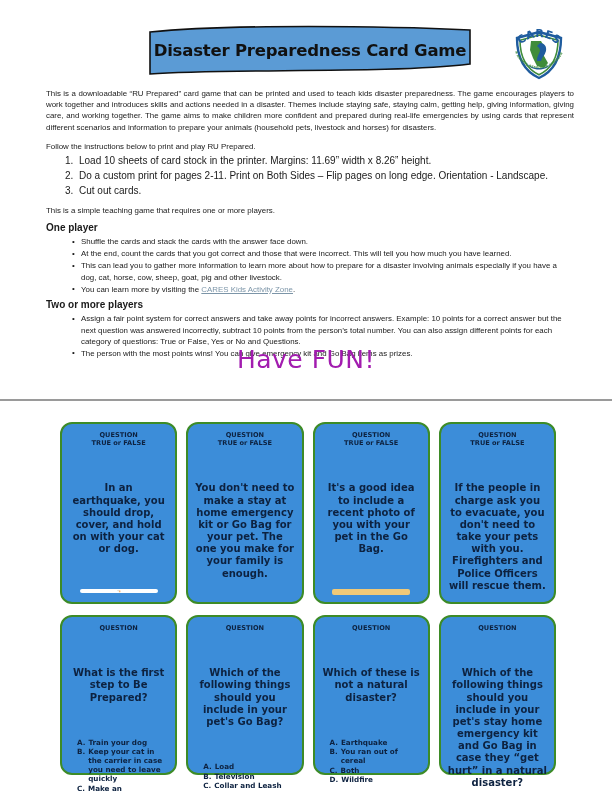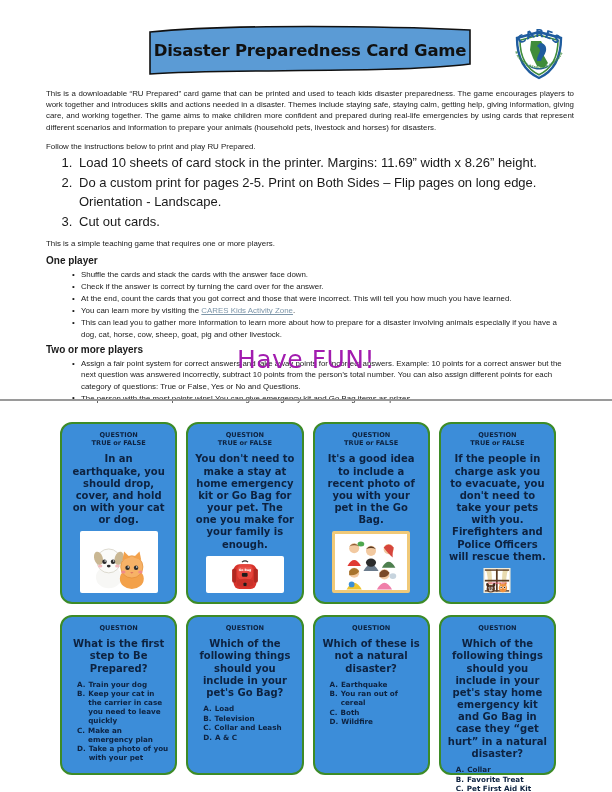--- a/index.html
+++ b/index.html
@@ -72,21 +72,21 @@
   }
   .para.nogap { margin-bottom: 5px; }
   .lead-in {
     font-size: 7.9px;
     line-height: 1.42;
     margin: 0 0 1px 0;
   }
   ol.numlist {
     margin: 0 0 7px 0;
     padding-left: 30px;
-    font-size: 13px;
+    font-size: 10px;
     line-height: 1.5;
   }
   ol.numlist li { padding-left: 3px; }
   .subhead {
     font-size: 10px;
     font-weight: bold;
     margin: 0 0 1px 0;
     line-height: 1.4;
   }
   ul.bullets {
@@ -158,20 +158,21 @@
     width: 118px;
     box-sizing: border-box;
     background: #3c8dd9;
     border: 2.6px solid #3d8b27;
     border-radius: 12px;
     padding: 7px 7px 6px 7px;
     color: #0d2240;
     display: flex;
     flex-direction: column;
     align-items: center;
+    gap: 29px;
   }
   .card.row-1-card { height: 182px; }
   .card.row-2-card { height: 160px; }
 
   .card-kind {
     font-family: "DejaVu Sans", sans-serif;
     font-size: 6.6px;
     font-weight: bold;
     text-align: center;
     line-height: 1.24;
@@ -263,33 +264,32 @@
 </div>
 
 <div class="content">
 
   <p class="para">This is a downloadable “RU Prepared” card game that can be printed and used to teach kids disaster preparedness. The game encourages players to work together and introduces skills and actions needed in a disaster. Themes include staying safe, staying calm, getting help, giving information, giving care, and working together. The game aims to make children more confident and prepared during real-life emergencies by using cards that represent different scenarios and information to prepare your animals (household pets, livestock and horses) for disasters.</p>
 
   <p class="lead-in">Follow the instructions below to print and play RU Prepared.</p>
 
   <ol class="numlist">
     <li>Load 10 sheets of card stock in the printer. Margins: 11.69” width x 8.26” height.</li>
-    <li>Do a custom print for pages 2-5. Print on Both Sides – Flip pages on long edge. Orientation - Landscape.</li>
+    <li>Do a custom print for pages 2-11. Print on Both Sides – Flip pages on long edge. Orientation - Landscape.</li>
     <li>Cut out cards.</li>
   </ol>
 
   <p class="para nogap">This is a simple teaching  game that requires one or more players.</p>
 
   <p class="subhead">One player</p>
   <ul class="bullets">
     <li>Shuffle the cards and stack the cards with the answer face down.</li>
-    <li>Check if the answer is correct by turning the card over for the answer.</li>
     <li>At the end, count the cards that you got correct and those that were incorrect. This will tell you how much you have learned.</li>
+    <li>This can lead you to gather more information to learn more about how to prepare for a disaster involving animals especially if you have a dog, cat, horse, cow, sheep, goat, pig and other livestock.</li>
     <li><span>You can learn more by visiting the </span><a class="inline-link" href="#">CARES Kids Activity Zone</a><span>.</span></li>
-    <li>This can lead you to gather more information to learn more about how to prepare for a disaster involving animals especially if you have a dog, cat, horse, cow, sheep, goat, pig and other livestock.</li>
   </ul>
 
   <p class="subhead">Two or more players</p>
   <ul class="bullets">
     <li>Assign a fair point system for correct answers and take away points for incorrect answers. Example: 10 points for a correct answer but the next question was answered incorrectly, subtract 10 points from the person’s total number. You can also assign different points for each category of questions: True or False, Yes or No and Questions.</li>
     <li>The person with the most points wins! You can give emergency kit and Go Bag items as prizes.</li>
   </ul>
 </div>
 
 <div class="havefun">Have FUN!</div>

